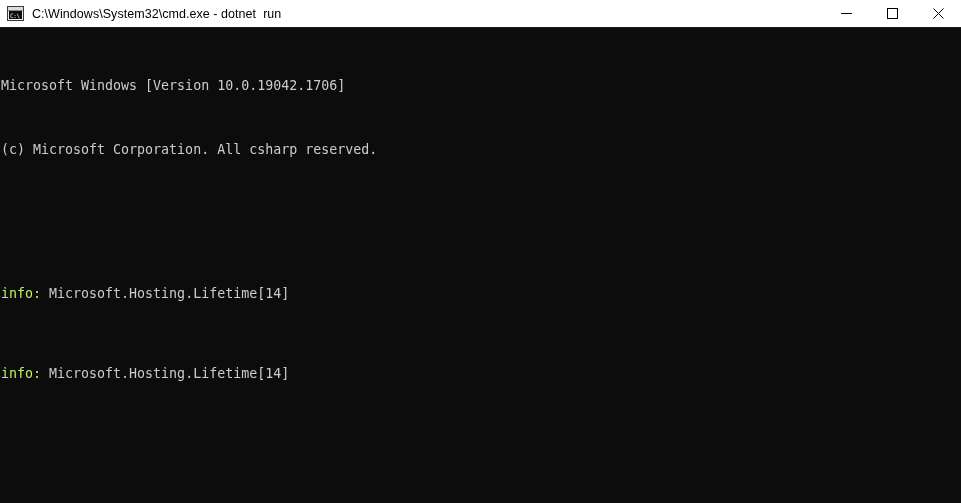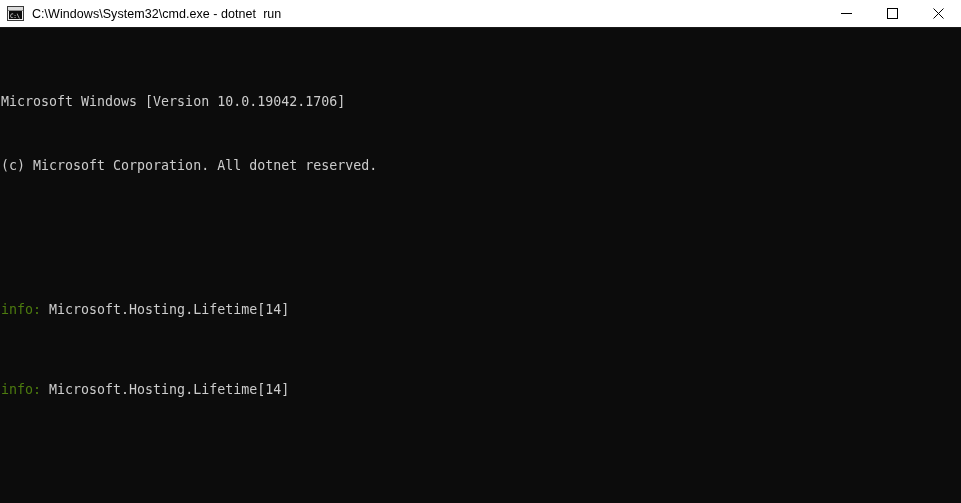--- a/index.html
+++ b/index.html
@@ -84,35 +84,35 @@
     align-items: center;
     justify-content: center;
     background: #ffffff;
   }
   .win-btn svg { display: block; }
 
   
   .console {
     flex: 1 1 auto;
     background: #0c0c0c;
-    padding: 18px 0 0 1px;
+    padding: 2px 0 0 1px;
     font-family: "DejaVu Sans Mono", monospace;
     font-size: 13.3px;
     line-height: 16px;
     color: #cccccc;
     white-space: pre;
     overflow: hidden;
     position: relative;
   }
   .line {
     height: 16px;
     white-space: pre;
     display: block;
   }
-  .info { color: #4d7c0f; }
+  .info { color: #bef264; }
   .txt  { color: #cccccc; }
   .redaction {
     display: inline-block;
     background: #ffffff;
     height: 11px;
     vertical-align: -1px;
   }
   .redaction.r1 { width: 229px; }
 </style>
 </head>
@@ -143,21 +143,21 @@
           <line x1="10.5" y1="0.5" x2="0.5" y2="10.5" stroke="#000000" stroke-width="1"></line>
         </svg>
       </div>
     </div>
   </div>
 
   <div class="console">
 
     <div class="line"><span class="txt">Microsoft Windows [Version 10.0.19042.1706]</span></div>
 
-    <div class="line"><span class="txt">(c) Microsoft Corporation. All dotnet reserved.</span></div>
+    <div class="line"><span class="txt">(c) Microsoft Corporation. All csharp reserved.</span></div>
 
     <div class="line"><span class="txt"></span></div>
 
 
     <div class="line"><span class="info">info:</span><span class="txt"> Microsoft.Hosting.Lifetime[14]</span></div>
 
 
     <div class="line"><span class="info">info:</span><span class="txt"> Microsoft.Hosting.Lifetime[14]</span></div>
 
     

